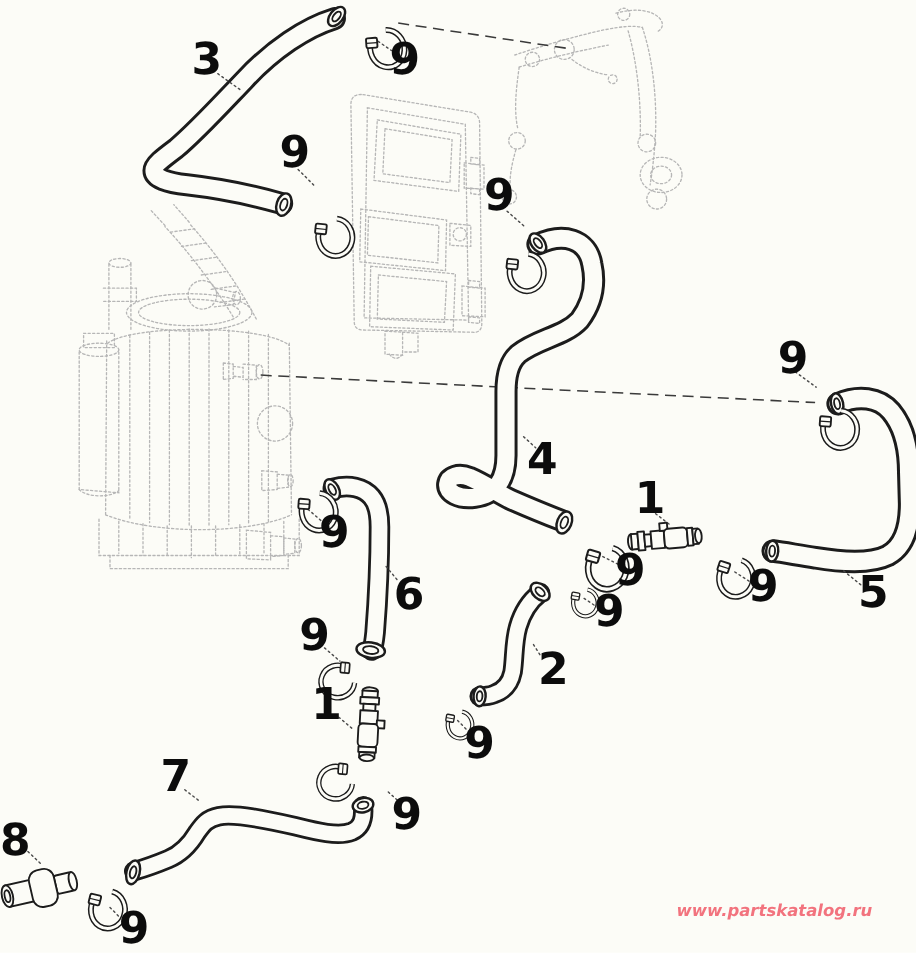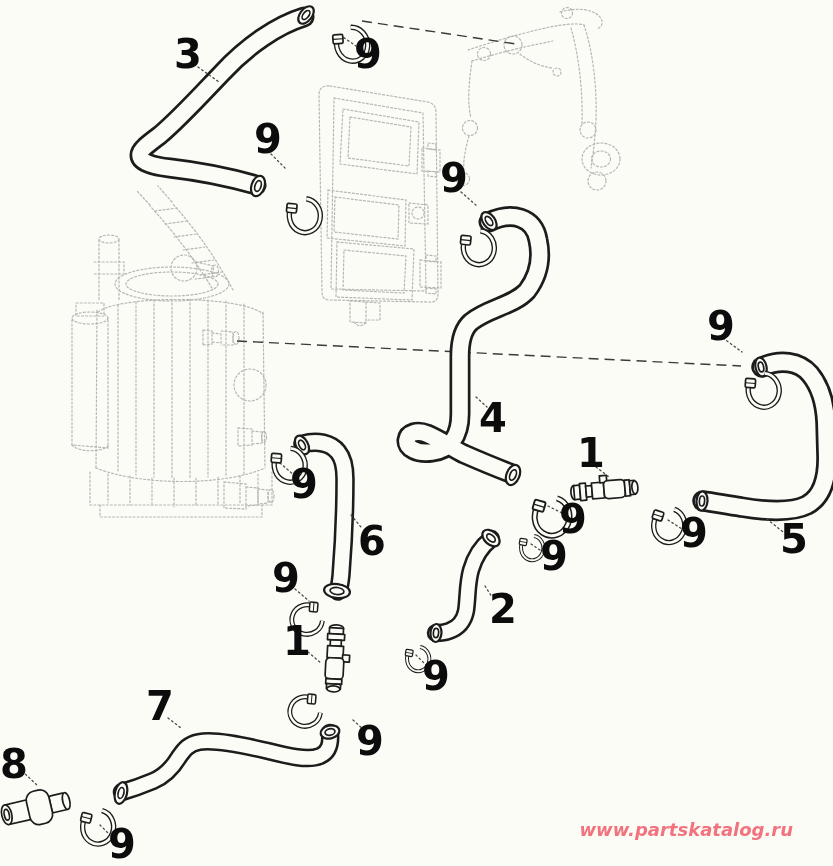--- a/index.html
+++ b/index.html
@@ -13,21 +13,21 @@
   .hI{fill:none;stroke:#fcfcf7;stroke-linecap:round;stroke-linejoin:round;}
   .op{fill:#fcfcf7;stroke:#1c1c1c;stroke-width:2.2;}
   .opi{fill:none;stroke:#1c1c1c;stroke-width:1.7;}
   .cb{fill:none;stroke:#1c1c1c;stroke-width:5.4;}
   .cbw{fill:none;stroke:#fcfcf7;stroke-width:2.7;}
   .pf{fill:#fcfcf7;stroke:#1c1c1c;stroke-width:1.7;stroke-linejoin:round;}
   .pl{stroke:#1c1c1c;stroke-width:1.1;}
   .plabel{position:absolute;font-weight:bold;font-size:40px;line-height:1;color:#0c0c0c;
           letter-spacing:-1px;}
   .watermark{position:absolute;right:40px;top:821px;font-weight:bold;font-style:italic;
-          font-size:18px;line-height:1;color:#f2737e;letter-spacing:0;margin-left:46px;}
+          font-size:15px;line-height:1;color:#f2737e;letter-spacing:0;margin-left:46px;}
 </style>
 </head>
 <body>
 
 <div id="stage">
 
 <svg id="art" width="833" height="866" viewBox="0 0 833 866">
 
   <defs>
     <g id="clampSym">

